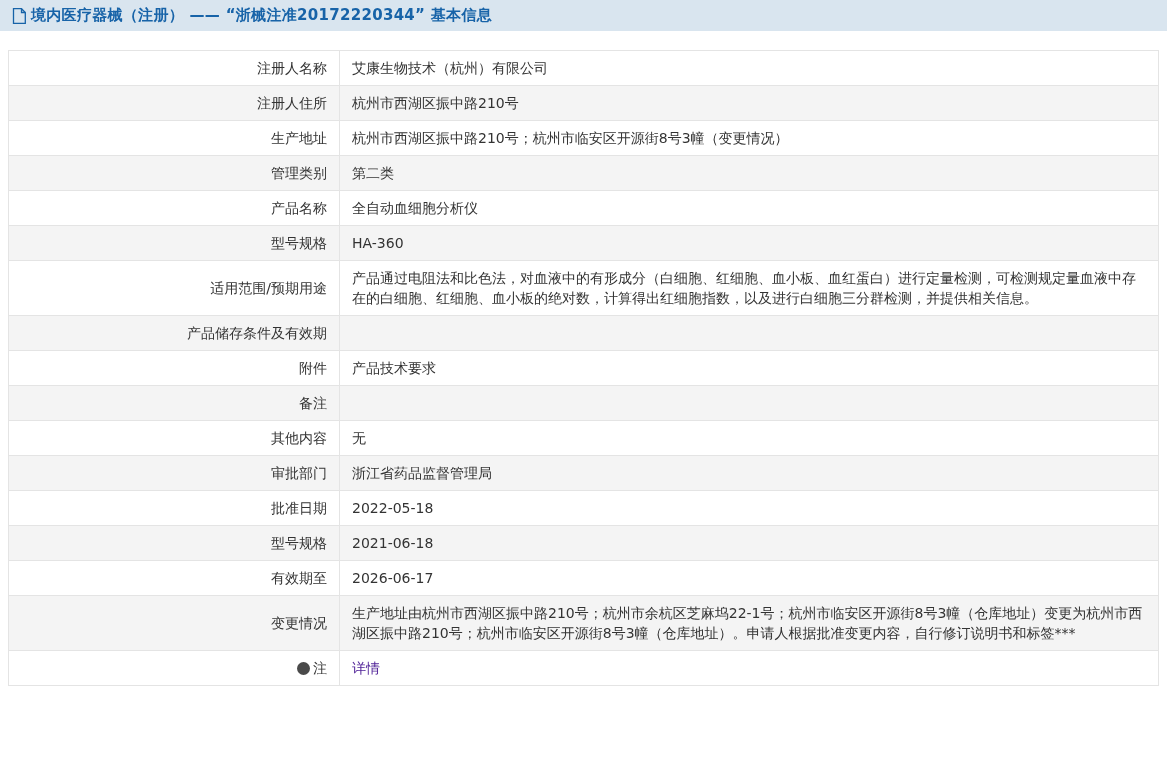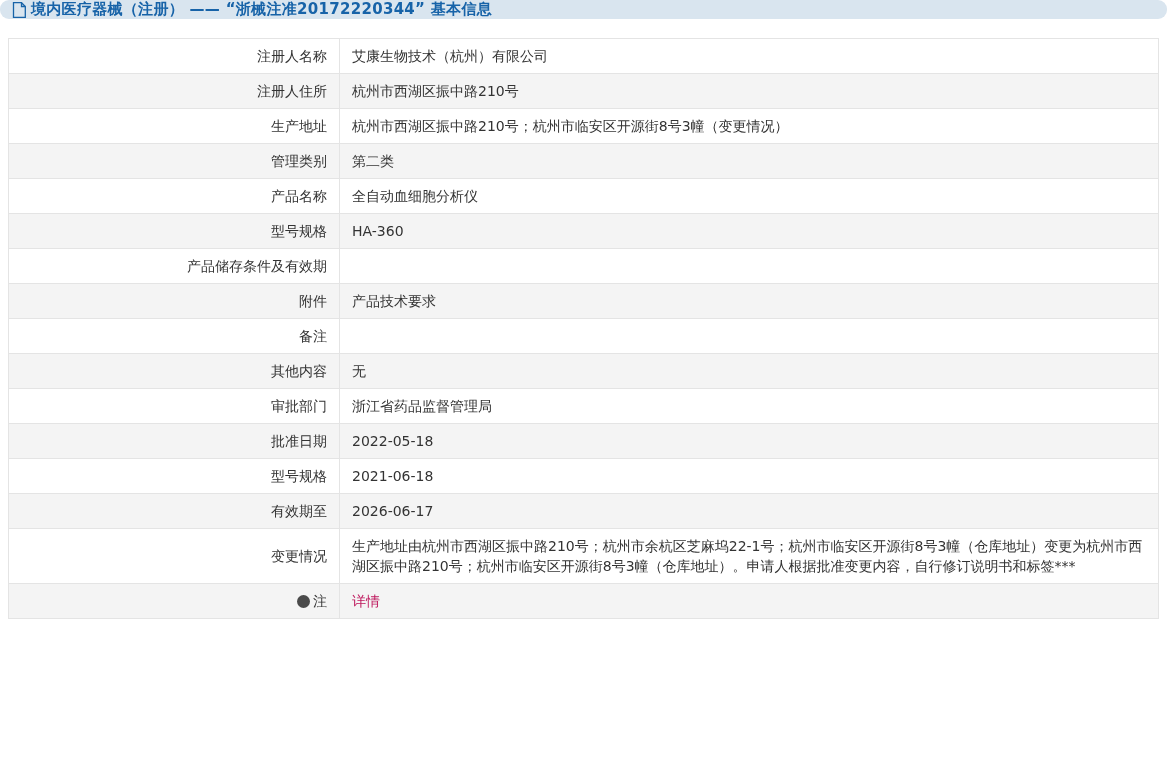--- a/index.html
+++ b/index.html
@@ -6,25 +6,24 @@
   body {
     width: 1167px;
     height: 765px;
     background: #ffffff;
     font-family: "DejaVu Sans", "Liberation Sans", sans-serif;
     color: #333;
     overflow: hidden;
   }
   .header {
     background: #d9e5ef;
-    height: 19px;
+    height: 31px;
     display: flex;
     align-items: center;
     padding: 0 12px;
-    border-radius: 9px;
   }
   .doc-icon { display: inline-block; margin-right: 5px; line-height: 0; }
   .header-title {
     color: #1763a8;
     font-size: 15px;
     font-weight: bold;
     letter-spacing: 0.3px;
     white-space: nowrap;
   }
   .info-table {
@@ -43,21 +42,21 @@
   }
   td.label {
     width: 306px;
     text-align: right;
     color: #333;
     white-space: nowrap;
   }
   td.value { color: #333; }
   .info-table tr:nth-child(odd)  { background: #ffffff; }
   .info-table tr:nth-child(even) { background: #f4f4f4; }
-  .detail-link { color: #be185d; text-decoration: none; cursor: pointer; }
+  .detail-link { color: #4c1d95; text-decoration: none; cursor: pointer; }
   .note-icon {
     display: inline-block;
     width: 13px;
     height: 13px;
     border-radius: 50%;
     background: #4a4a4a;
     vertical-align: -2px;
     margin-right: 3px;
   }
 </style>
@@ -94,20 +93,24 @@
     </tr>
     <tr>
       <td class="label">产品名称</td>
       <td class="value">全自动血细胞分析仪</td>
     </tr>
     <tr>
       <td class="label">型号规格</td>
       <td class="value">HA-360</td>
     </tr>
     <tr>
+      <td class="label">适用范围/预期用途</td>
+      <td class="value">产品通过电阻法和比色法，对血液中的有形成分（白细胞、红细胞、血小板、血红蛋白）进行定量检测，可检测规定量血液中存在的白细胞、红细胞、血小板的绝对数，计算得出红细胞指数，以及进行白细胞三分群检测，并提供相关信息。</td>
+    </tr>
+    <tr>
       <td class="label">产品储存条件及有效期</td>
       <td class="value"></td>
     </tr>
     <tr>
       <td class="label">附件</td>
       <td class="value">产品技术要求</td>
     </tr>
     <tr>
       <td class="label">备注</td>
       <td class="value"></td>

